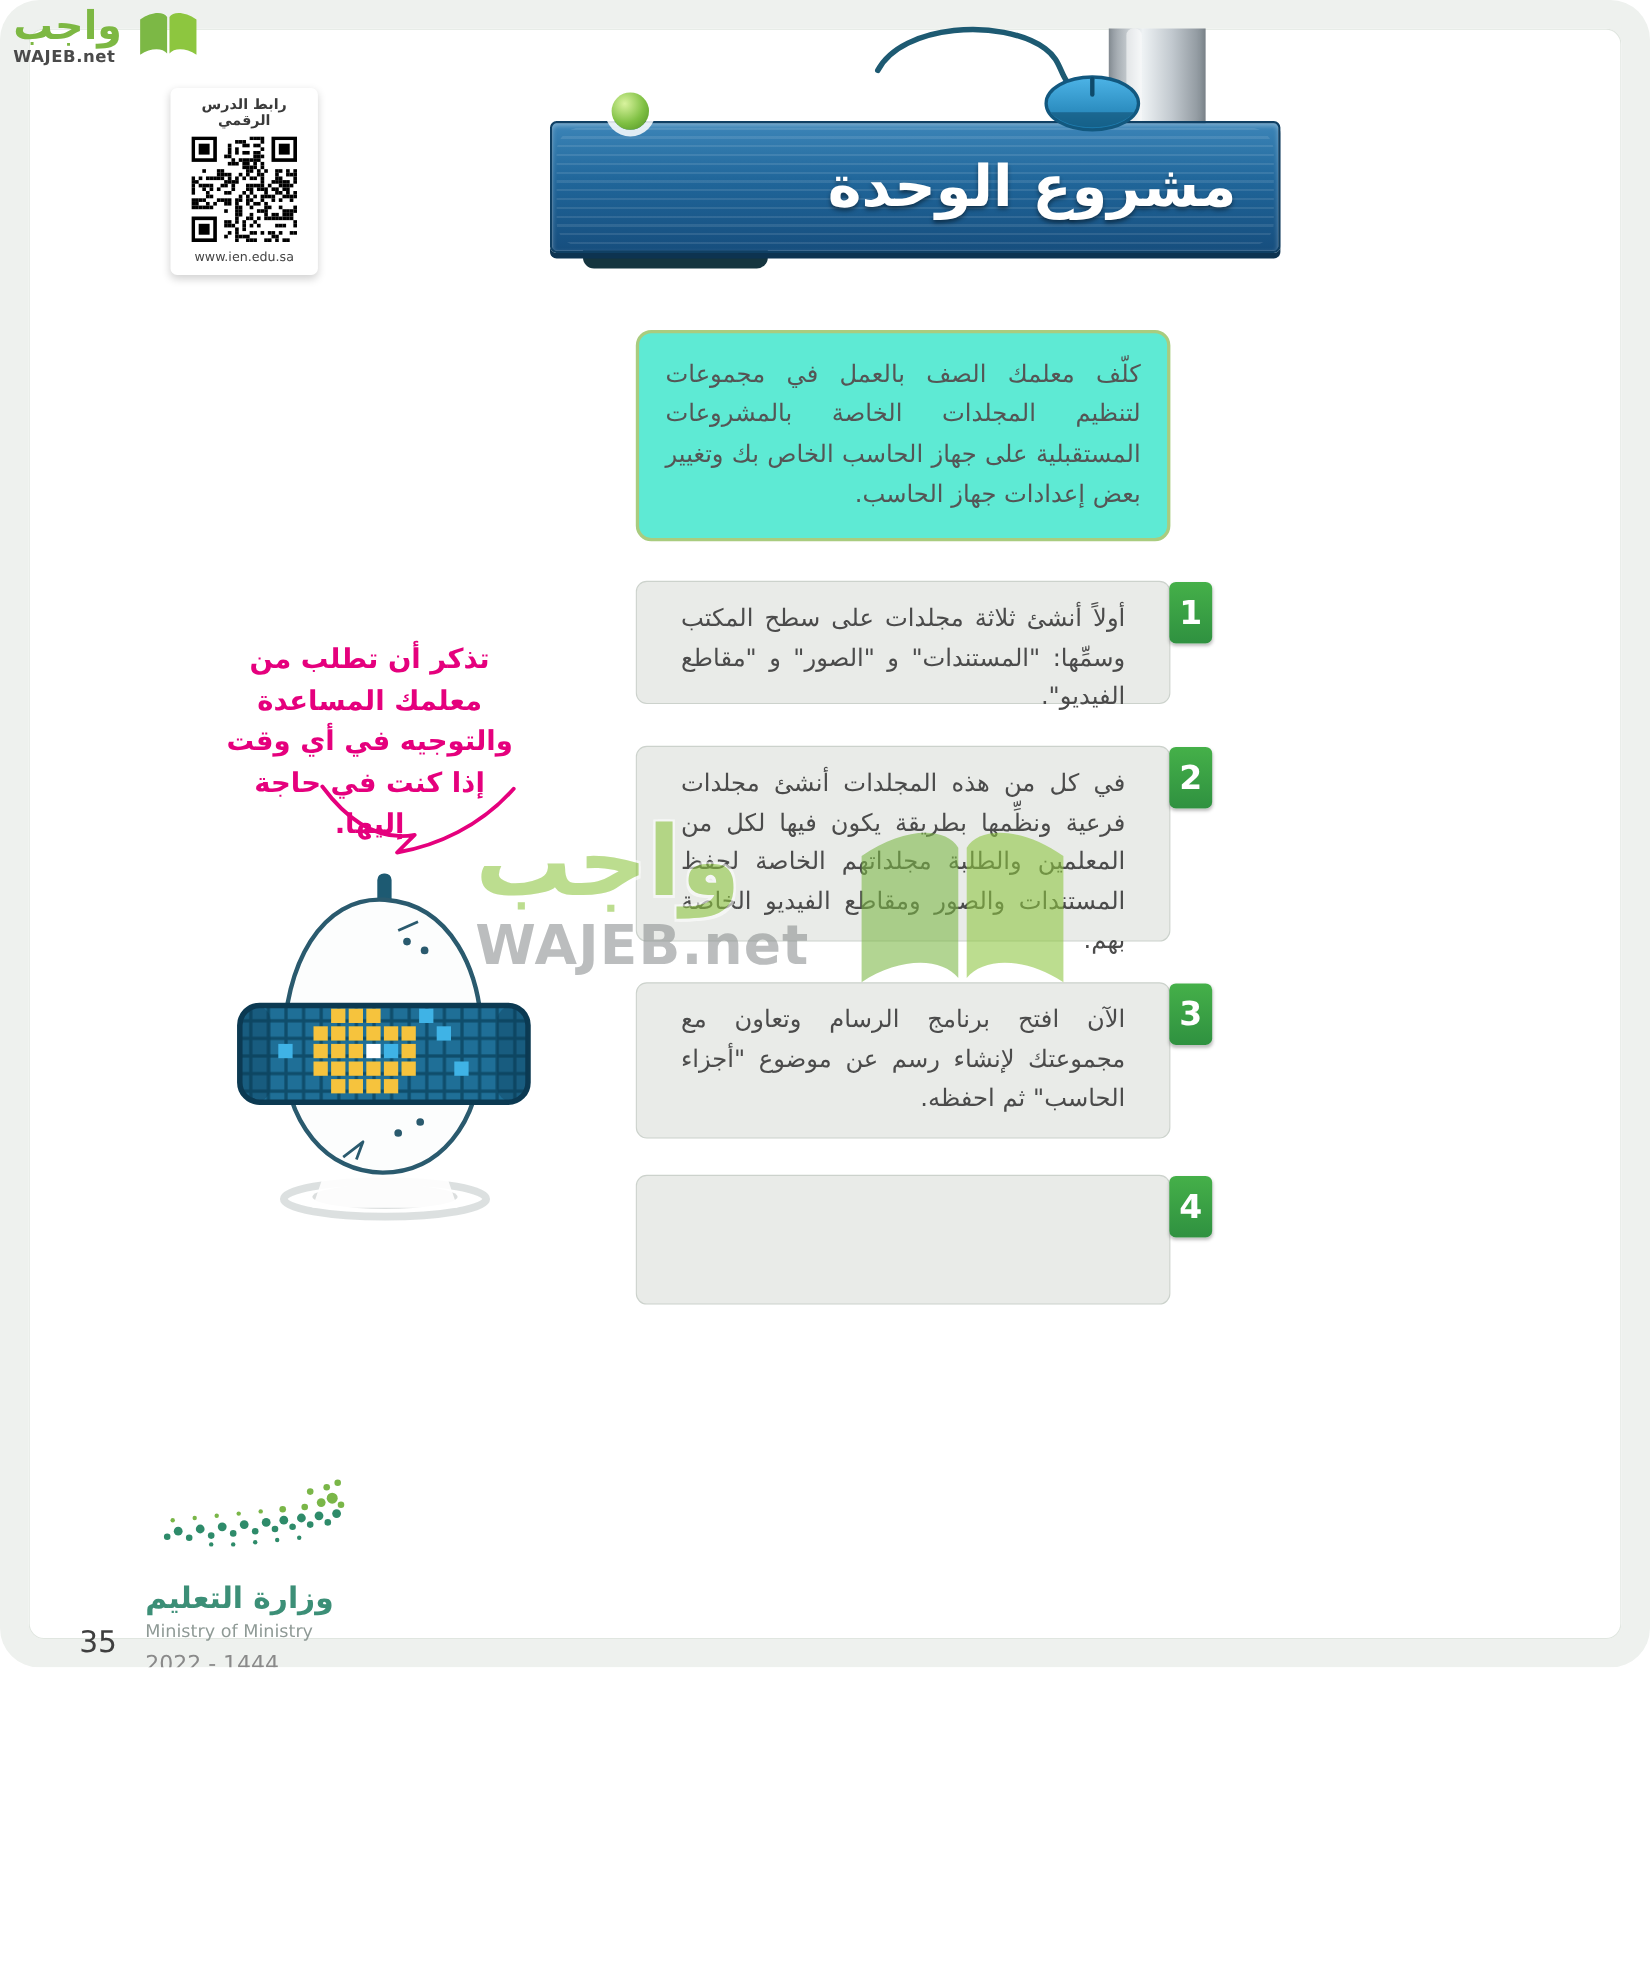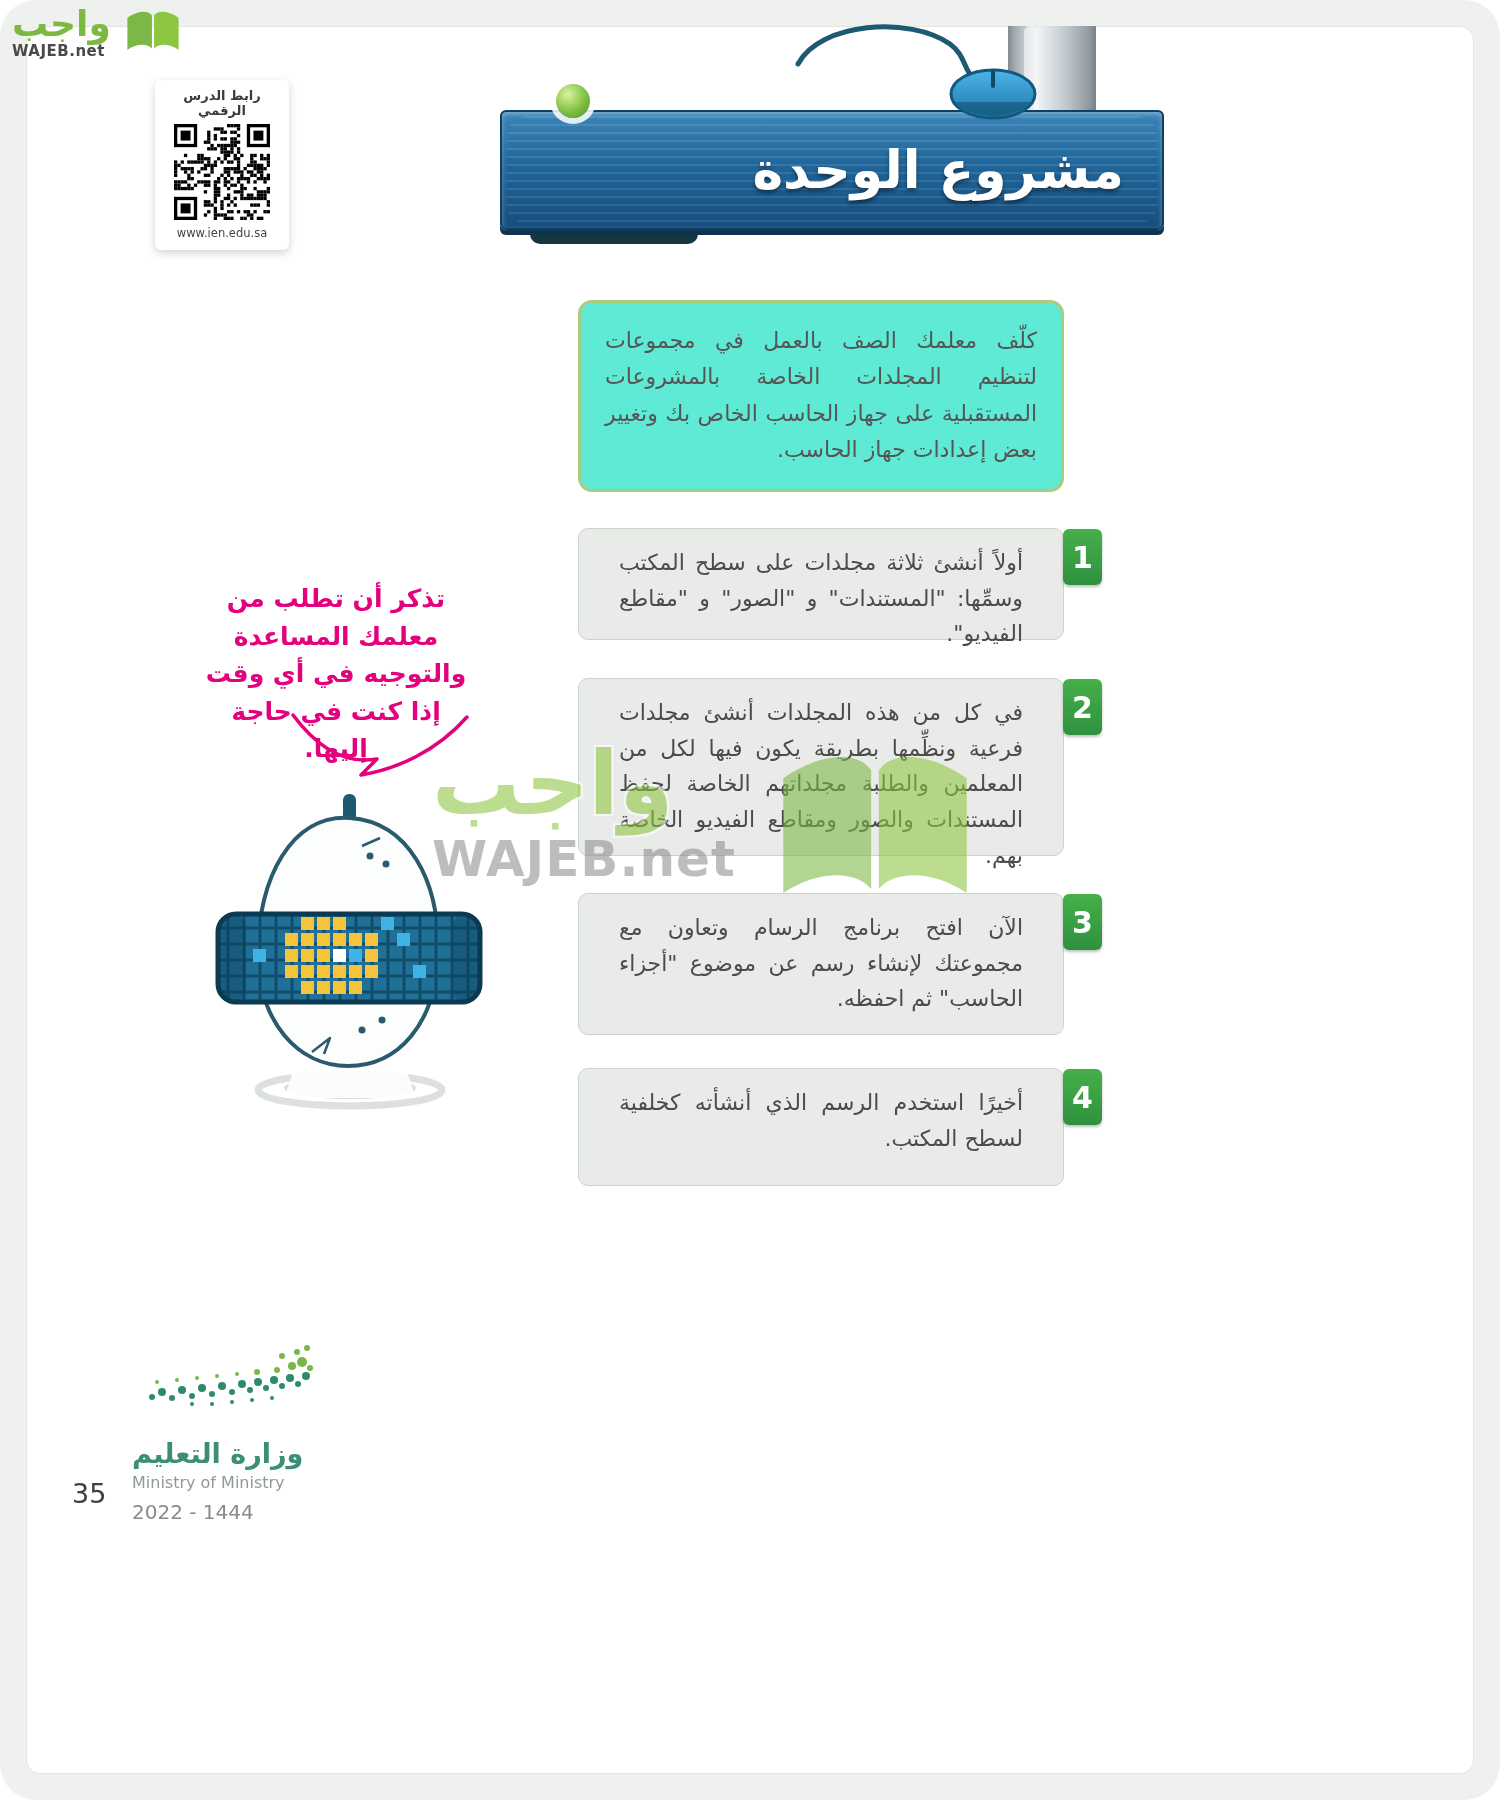--- a/index.html
+++ b/index.html
@@ -1,17 +1,17 @@
 <!DOCTYPE html>
 <html lang="ar"><head>
 <meta charset="utf-8">
 <style>
   html,body{margin:0;padding:0;background:#ffffff;}
   body{font-family:"DejaVu Sans","Liberation Sans",sans-serif;}
-  #page{position:relative;width:1500px;height:1800px;background:#ffffff;overflow:hidden;}
+  #page{position:relative;width:1500px;height:1516px;background:#ffffff;overflow:hidden;}
   
   #frame{position:absolute;inset:0;background:#eef1ee;border-radius:36px;}
   #inner{position:absolute;inset:26px;background:#ffffff;border-radius:14px;box-shadow:inset 0 0 0 1px #e0e6e0;}
 
   
   .wajeb-logo{position:absolute;left:12px;top:6px;display:flex;align-items:center;gap:10px;z-index:8;}
   .wajeb-logo .txt{display:flex;flex-direction:column;align-items:flex-start;line-height:1;}
   .wajeb-ar{font-size:36px;font-weight:bold;color:#7db843;}
   .wajeb-en{font-size:15px;font-weight:bold;color:#4a4a4a;margin-top:2px;letter-spacing:.5px;}
 
@@ -426,21 +426,20 @@
   <div class="task" id="task2">
     <div class="task-tab">2</div>
     <div class="task-text">في كل من هذه المجلدات أنشئ مجلدات فرعية ونظِّمها بطريقة يكون فيها لكل من المعلمين والطلبة مجلداتهم الخاصة لحفظ المستندات والصور ومقاطع الفيديو الخاصة بهم.</div>
   </div>
   <div class="task" id="task3">
     <div class="task-tab">3</div>
     <div class="task-text">الآن افتح برنامج الرسام وتعاون مع مجموعتك لإنشاء رسم عن موضوع "أجزاء الحاسب" ثم احفظه.</div>
   </div>
   <div class="task" id="task4">
     <div class="task-tab">4</div>
-    <div class="task-text">أخيرًا استخدم الرسم الذي أنشأته كخلفية لسطح المكتب.</div>
   </div>
 
   <div class="tip-text">تذكر أن تطلب من معلمك المساعدة والتوجيه في أي وقت إذا كنت في حاجة إليها.</div>
   <svg class="tip-tail" viewBox="0 0 190 78">
     <path d="M8,12 C40,55 70,60 92,56 L76,72 C112,66 152,48 182,14" stroke="#e5007d" stroke-width="3.5" fill="none" stroke-linecap="round" stroke-linejoin="round"></path>
   </svg>
 
   <svg class="robot" viewBox="0 0 275 345">
     <defs>
       <pattern id="pxgrid" width="16" height="16" patternUnits="userSpaceOnUse">

